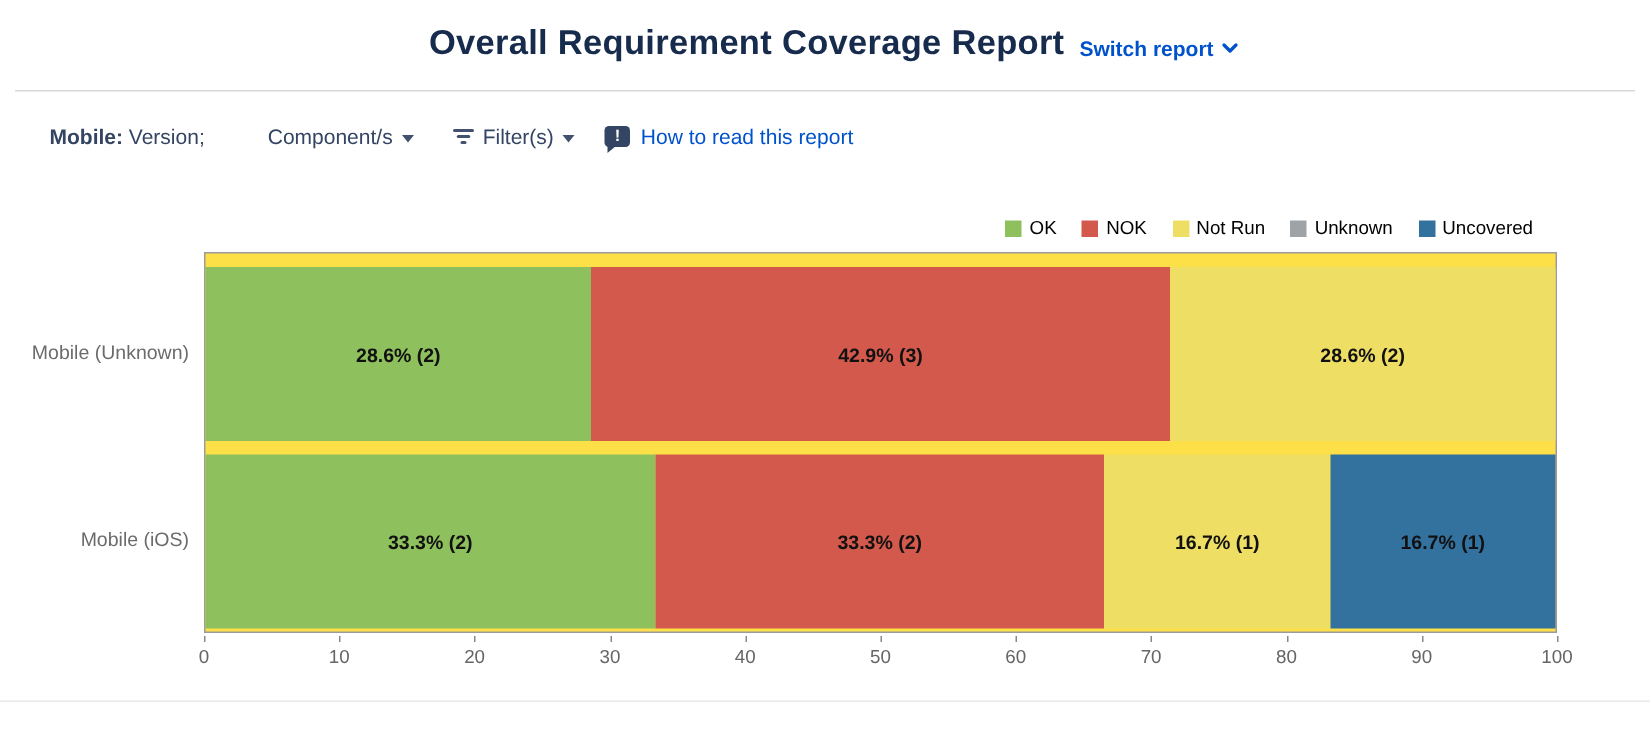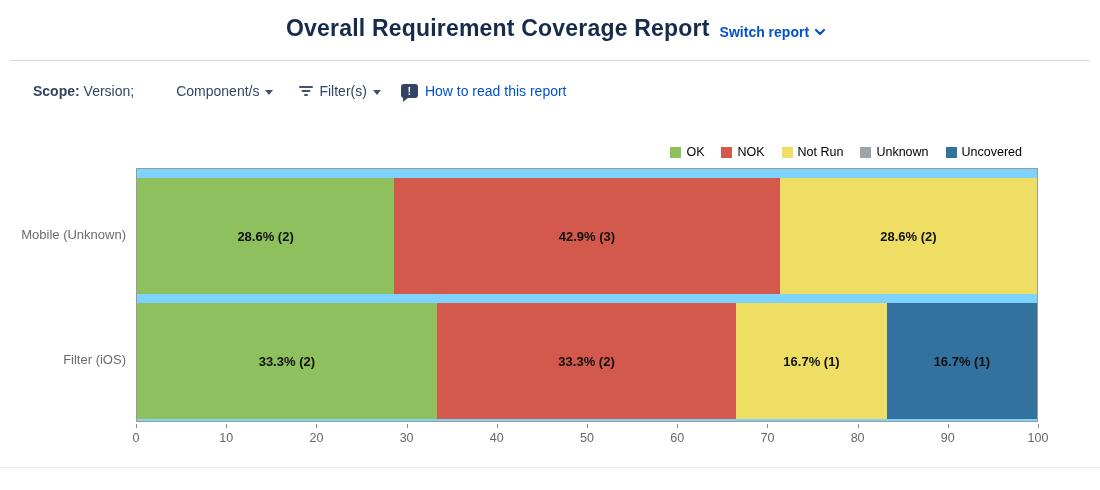--- a/index.html
+++ b/index.html
@@ -39,21 +39,21 @@
   .bubble i { color:#fff; font-style:normal; font-weight:700; font-size:11px; line-height:1; }
 
   
   .chart { position:relative; height:312px; margin-top:42px;margin-left:17px; }
   .legend { position:absolute; top:4px; right:78px; display:flex; align-items:center; gap:17px; }
   .legend-item { display:flex; align-items:center; gap:5px; cursor:pointer; }
   .legend-swatch { width:11px; height:11px; flex:none; }
   .legend-label { font-size:12.5px; color:#000; }
 
   .plot { position:absolute; left:119px; top:27px; width:902px; height:254px;
-    border:1px solid #9b9b9b; background:#7dd3fc; padding-top:9px; }
+    border:1px solid #9b9b9b; background:#fde047; padding-top:9px; }
   .bar-row { display:flex; height:116px; width:100%; margin-bottom:9px; }
   .bar-seg { display:flex; align-items:center; justify-content:center; height:100%; overflow:hidden; }
   .bar-seg-label { font-size:13px; font-weight:700; color:#111; white-space:nowrap; }
 
   .row-label { position:absolute; left:0; width:109px; text-align:right;
     font-size:13px; color:#6b6b6b; }
   .x-tick { position:absolute; width:1px; height:4px; background:#888; top:283px; }
   .x-tick-label { position:absolute; top:290px; transform:translateX(-50%);
     font-size:12.5px; color:#666; }
 
@@ -70,21 +70,21 @@
       <span>Switch report</span>
       <svg class="chev-svg" viewBox="0 0 12 12">
         <path d="M2 4 L6 8 L10 4" fill="none" stroke="#0052CC" stroke-width="2.2" stroke-linecap="round" stroke-linejoin="round"></path>
       </svg>
     </a>
   </div>
 
   <div class="rule"></div>
 
   <div class="filters">
-    <span class="fgroup"><b>Scope:</b>&nbsp;<span>Version;</span></span>
+    <span class="fgroup"><b>Mobile:</b>&nbsp;<span>Version;</span></span>
 
 
 
     <span class="sp30"></span>
 
     <button class="drop">
         <span>Component/s</span>
         <span class="caret"></span>
       </button>
 
@@ -154,21 +154,21 @@
           </div>
           <div class="bar-seg" style="width: 16.7%; background: rgb(238, 223, 100);">
             <span class="bar-seg-label">16.7% (1)</span>
           </div>
           <div class="bar-seg" style="width: 16.7%; background: rgb(51, 113, 159);">
             <span class="bar-seg-label">16.7% (1)</span>
           </div>
         </div>
       </div>
   <div class="row-label" style="top: 86px;">Mobile (Unknown)</div>
-      <div class="row-label" style="top: 211px;">Filter (iOS)</div>
+      <div class="row-label" style="top: 211px;">Mobile (iOS)</div>
       <div class="x-tick" style="left: 119px;"></div>
       <div class="x-tick-label" style="left: 119px;">0</div>
       <div class="x-tick" style="left: 209.2px;"></div>
       <div class="x-tick-label" style="left: 209.2px;">10</div>
       <div class="x-tick" style="left: 299.4px;"></div>
       <div class="x-tick-label" style="left: 299.4px;">20</div>
       <div class="x-tick" style="left: 389.6px;"></div>
       <div class="x-tick-label" style="left: 389.6px;">30</div>
       <div class="x-tick" style="left: 479.8px;"></div>
       <div class="x-tick-label" style="left: 479.8px;">40</div>

